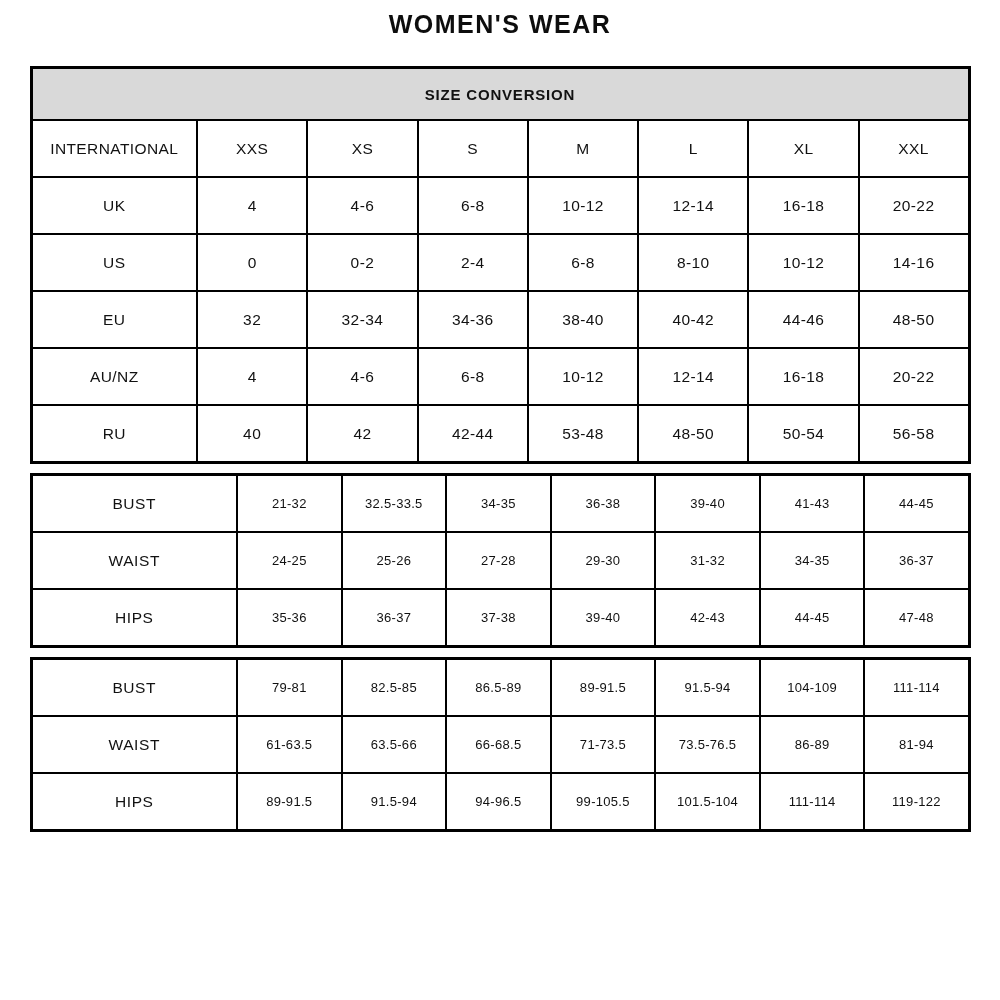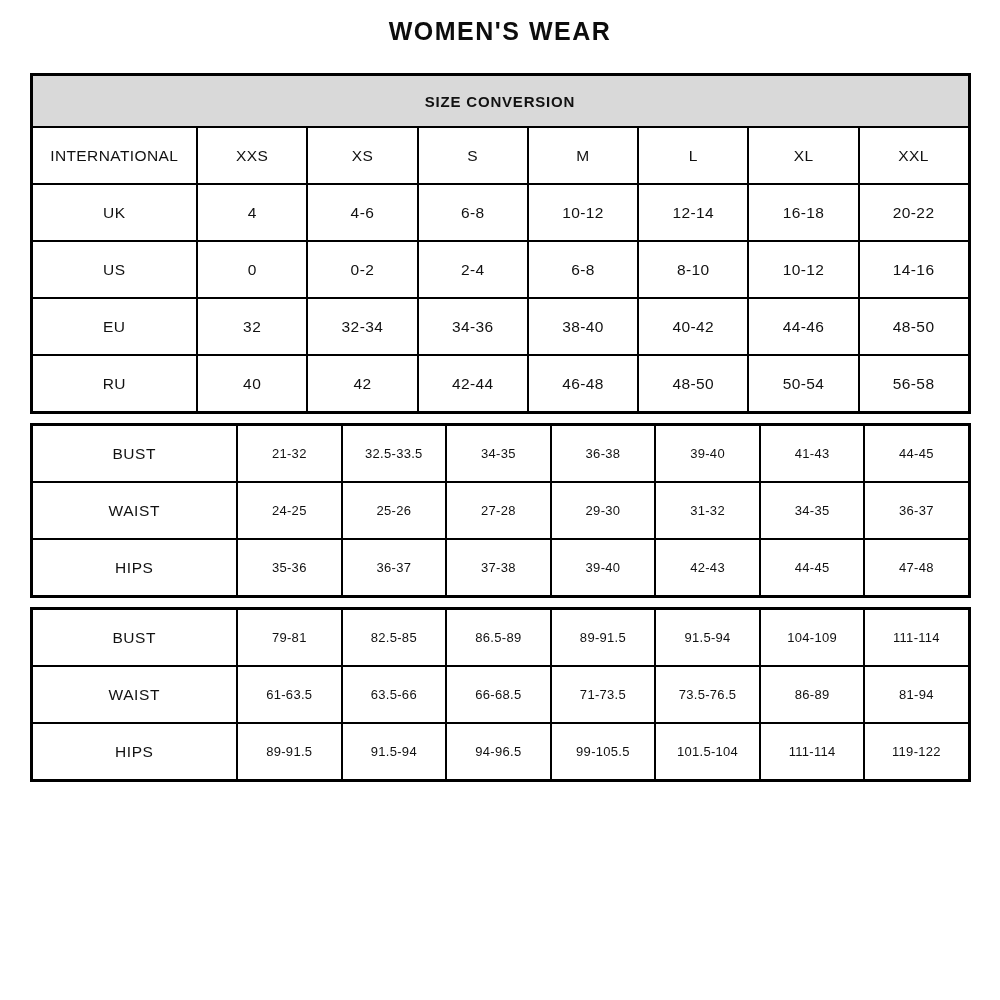--- a/index.html
+++ b/index.html
@@ -9,21 +9,21 @@
     width: 1000px;
     height: 1000px;
     font-family: "Liberation Sans", sans-serif;
     color: #111111;
     -webkit-font-smoothing: antialiased;
   }
   .page {
     width: 1000px;
     height: 1000px;
     box-sizing: border-box;
-    padding-top: 13px;
+    padding-top: 6px;
     overflow: hidden;
   }
   .page-title {
     text-align: center;
     font-size: 25px;
     font-weight: 700;
     letter-spacing: 1.5px;
     margin: 0 0 0 0;
     height: 42px;
     line-height: 36px;
@@ -140,25 +140,35 @@
           <td class="row-label">EU</td>
           <td>32</td>
           <td>32-34</td>
           <td>34-36</td>
           <td>38-40</td>
           <td>40-42</td>
           <td>44-46</td>
           <td>48-50</td>
         </tr>
         <tr class="data-row">
+          <td class="row-label">AU/NZ</td>
+          <td>4</td>
+          <td>4-6</td>
+          <td>6-8</td>
+          <td>10-12</td>
+          <td>12-14</td>
+          <td>16-18</td>
+          <td>20-22</td>
+        </tr>
+        <tr class="data-row">
           <td class="row-label">RU</td>
           <td>40</td>
           <td>42</td>
           <td>42-44</td>
-          <td>46-48</td>
+          <td>53-48</td>
           <td>48-50</td>
           <td>50-54</td>
           <td>56-58</td>
         </tr>
       </tbody>
   </table>
 
   <table class="t-meas">
     <colgroup>
       <col class="col-label">

